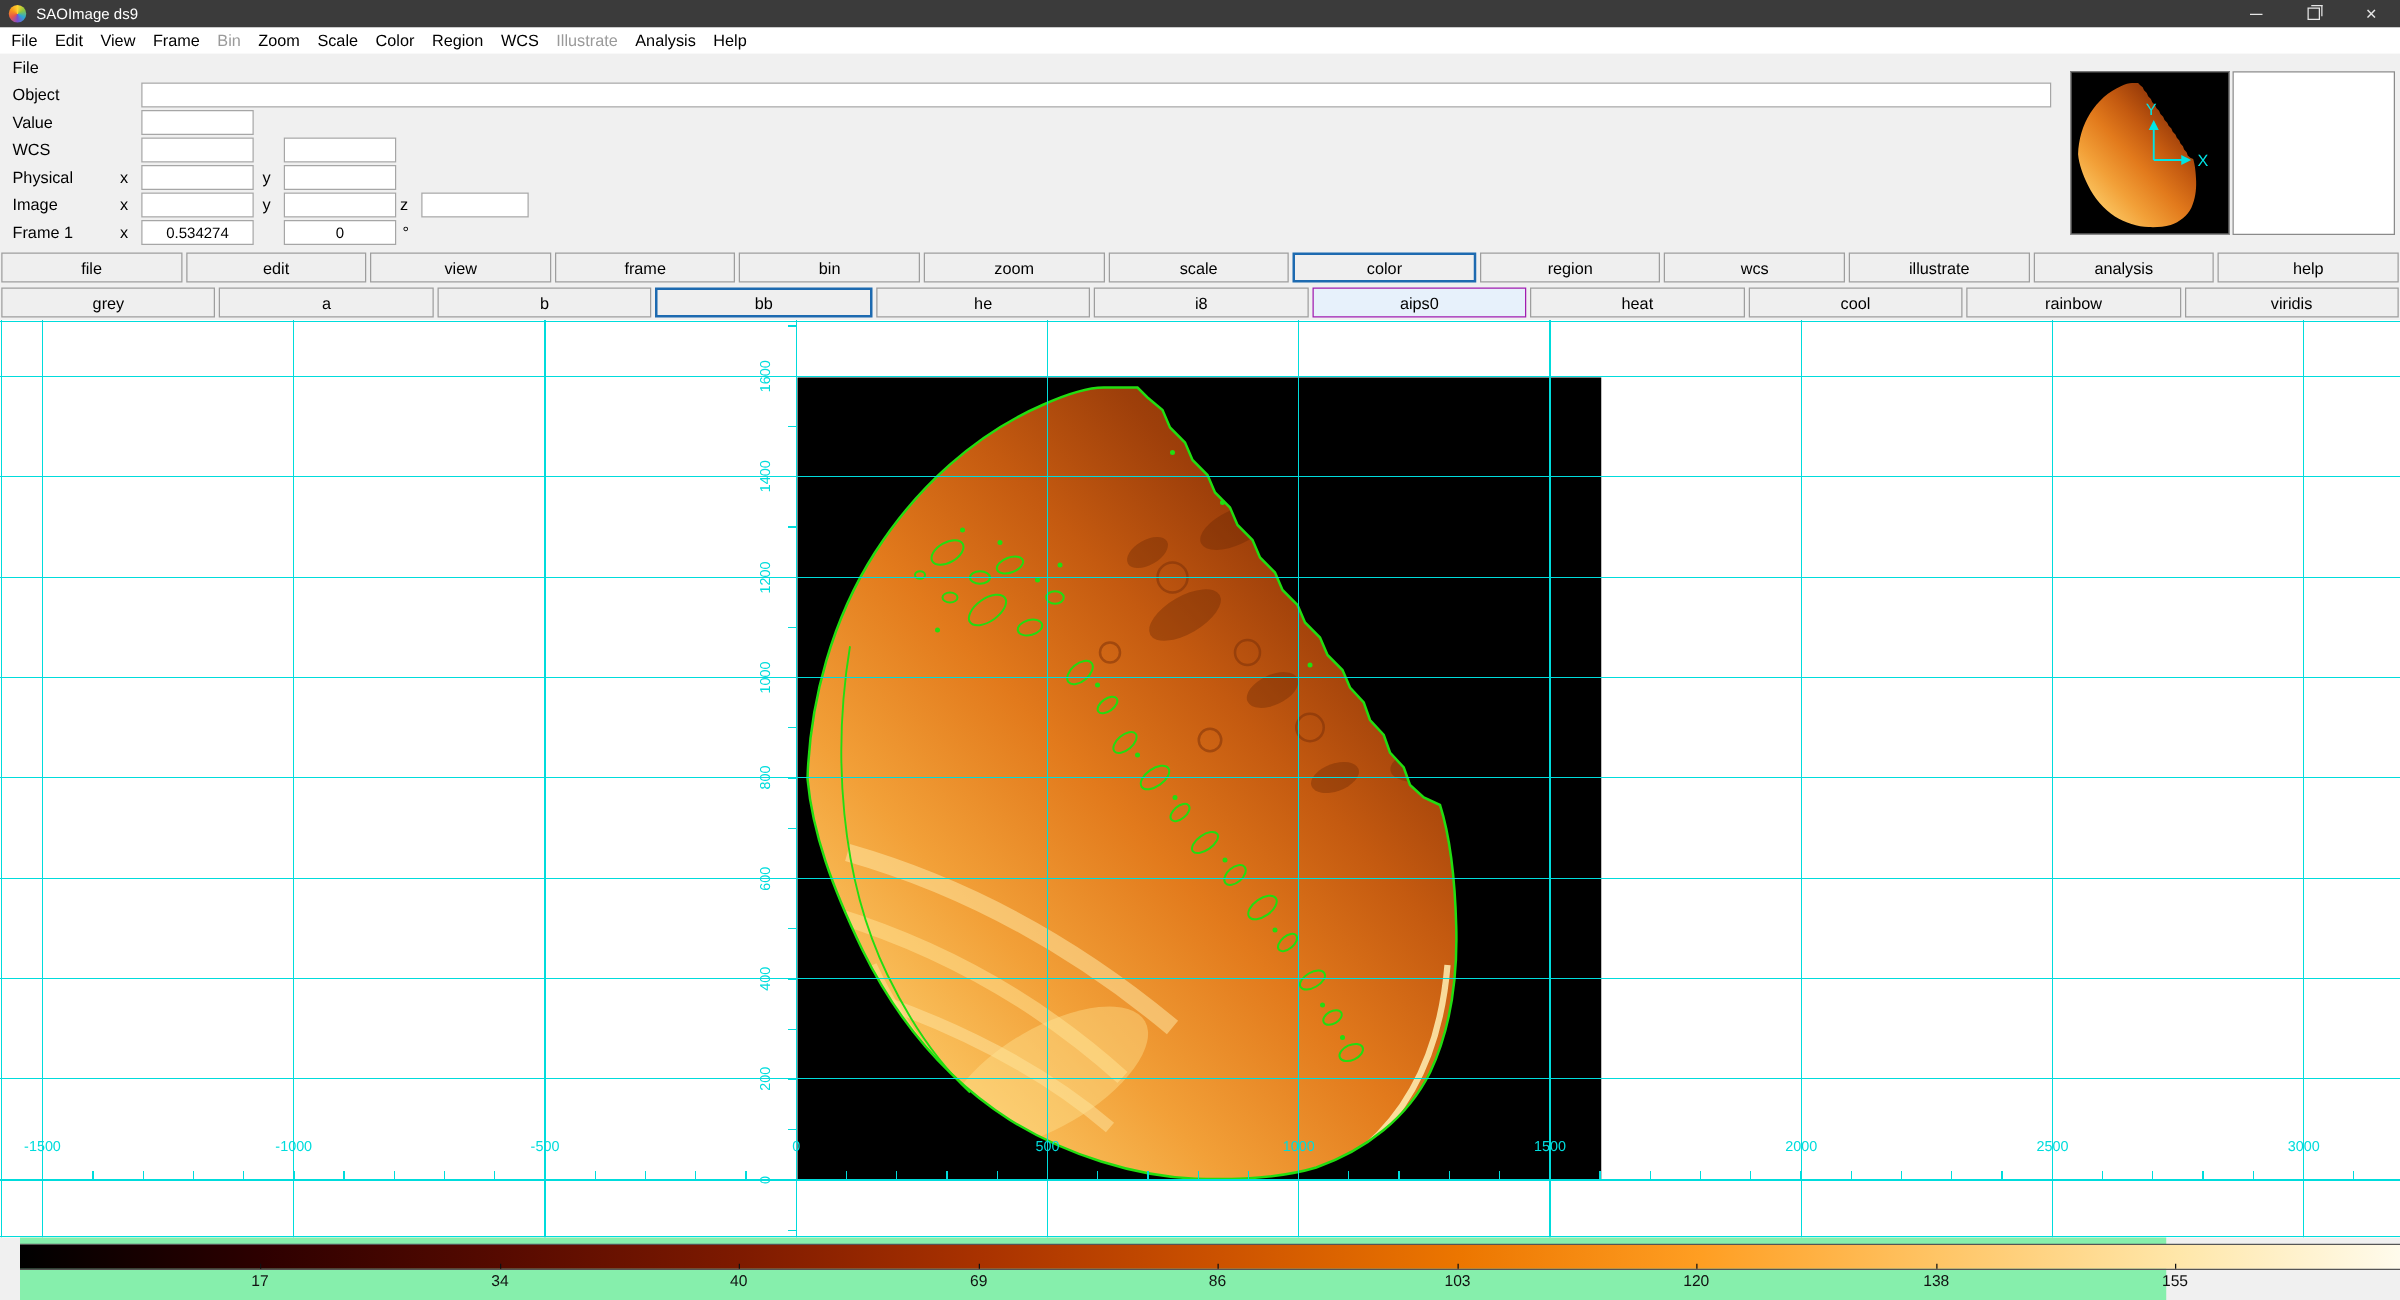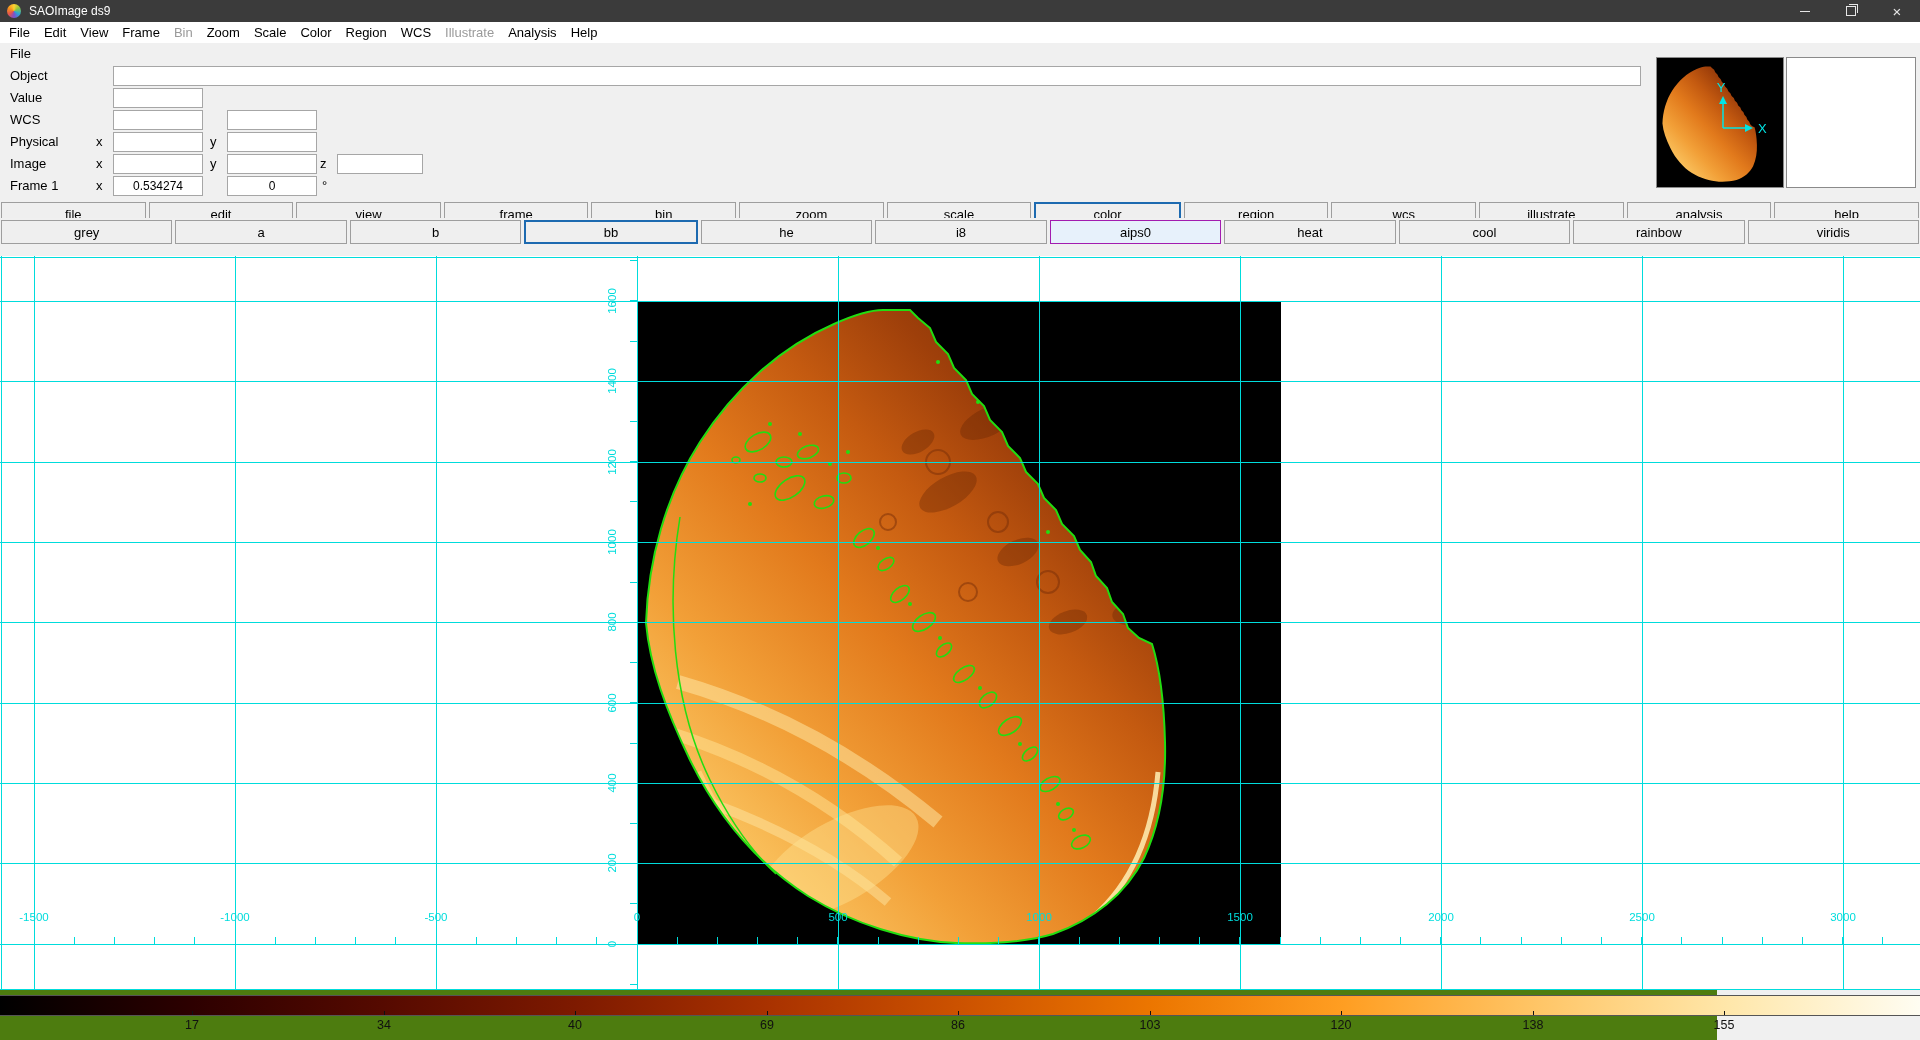--- a/index.html
+++ b/index.html
@@ -31,33 +31,33 @@
          box-sizing:border-box;font-size:12px;line-height:18px;padding:0 4px;color:#000;
          white-space:nowrap;overflow:hidden}
   .ctr{text-align:center}
   .panner{position:absolute;left:1656px;top:57px;width:126px;height:129px;background:#000;
           border:1px solid #8a8a8a;box-shadow:0 0 0 1px #fdfdfd inset}
   .magnifier{position:absolute;left:1786px;top:57px;width:128px;height:129px;background:#fff;
           border:1px solid #8a8a8a}
   
   .btnrow{position:absolute;left:0;width:1920px;height:28px;display:flex;gap:3px;
           padding:2px 1px;box-sizing:border-box;background:#f0f0f0}
-  .row1{top:200px}.row2{top:218px}
+  .row1{top:200px}.row2{top:228px}
   .tbtn{flex:1;background:#efefef;border:1px solid #9e9e9e;font-size:13px;color:#000;
         display:flex;align-items:center;justify-content:center;box-sizing:border-box}
   .tbtn.active{border:2px solid #1d6ab0}
   .tbtn.hl{background:#e7f1fb;border:1px solid #a21caf}
   
   .canvas{position:absolute;left:0;top:256px;width:1920px;height:734px;background:#fff;overflow:hidden}
   .imgframe{position:absolute;left:638px;top:46px;width:643px;height:642px;background:#000;z-index:1}
   #grid{position:absolute;left:0;top:0;width:1920px;height:734px;z-index:2;pointer-events:none}
   #grid line{stroke:#00dcdc;stroke-width:1;shape-rendering:crispEdges}
   #grid text{fill:#00dcdc;font-size:11.5px;font-family:"Liberation Sans",sans-serif}
   
-  .cbar-zone{position:absolute;left:0;top:990px;width:1717px;height:50px;background:#4d7c0f}
+  .cbar-zone{position:absolute;left:16px;top:990px;width:1717px;height:50px;background:#86efac}
   .cbar{position:absolute;left:0;top:5px;width:1920px;height:19px;border-top:1px solid #555;
         border-bottom:1px solid #555;box-sizing:content-box;
         background:linear-gradient(to right,#000000 0%,#2d0000 10%,#560a00 20%,#7e1a00 30%,
           #a93200 40%,#cc5200 50%,#ec7600 60%,#ff9e22 70%,#ffc566 80%,#ffe7aa 90%,#fffdf2 100%)}
   .ctick{position:absolute;top:21px;width:1px;height:4px;background:#111}
   .clab{position:absolute;top:28px;font-size:12.5px;color:#111;transform:translateX(-50%)}
   .compass text{fill:#00e5e5;font-size:13px;font-family:"Liberation Sans",sans-serif}
   .compass line{stroke:#00e5e5;stroke-width:1.5}
 </style>
 </head>

